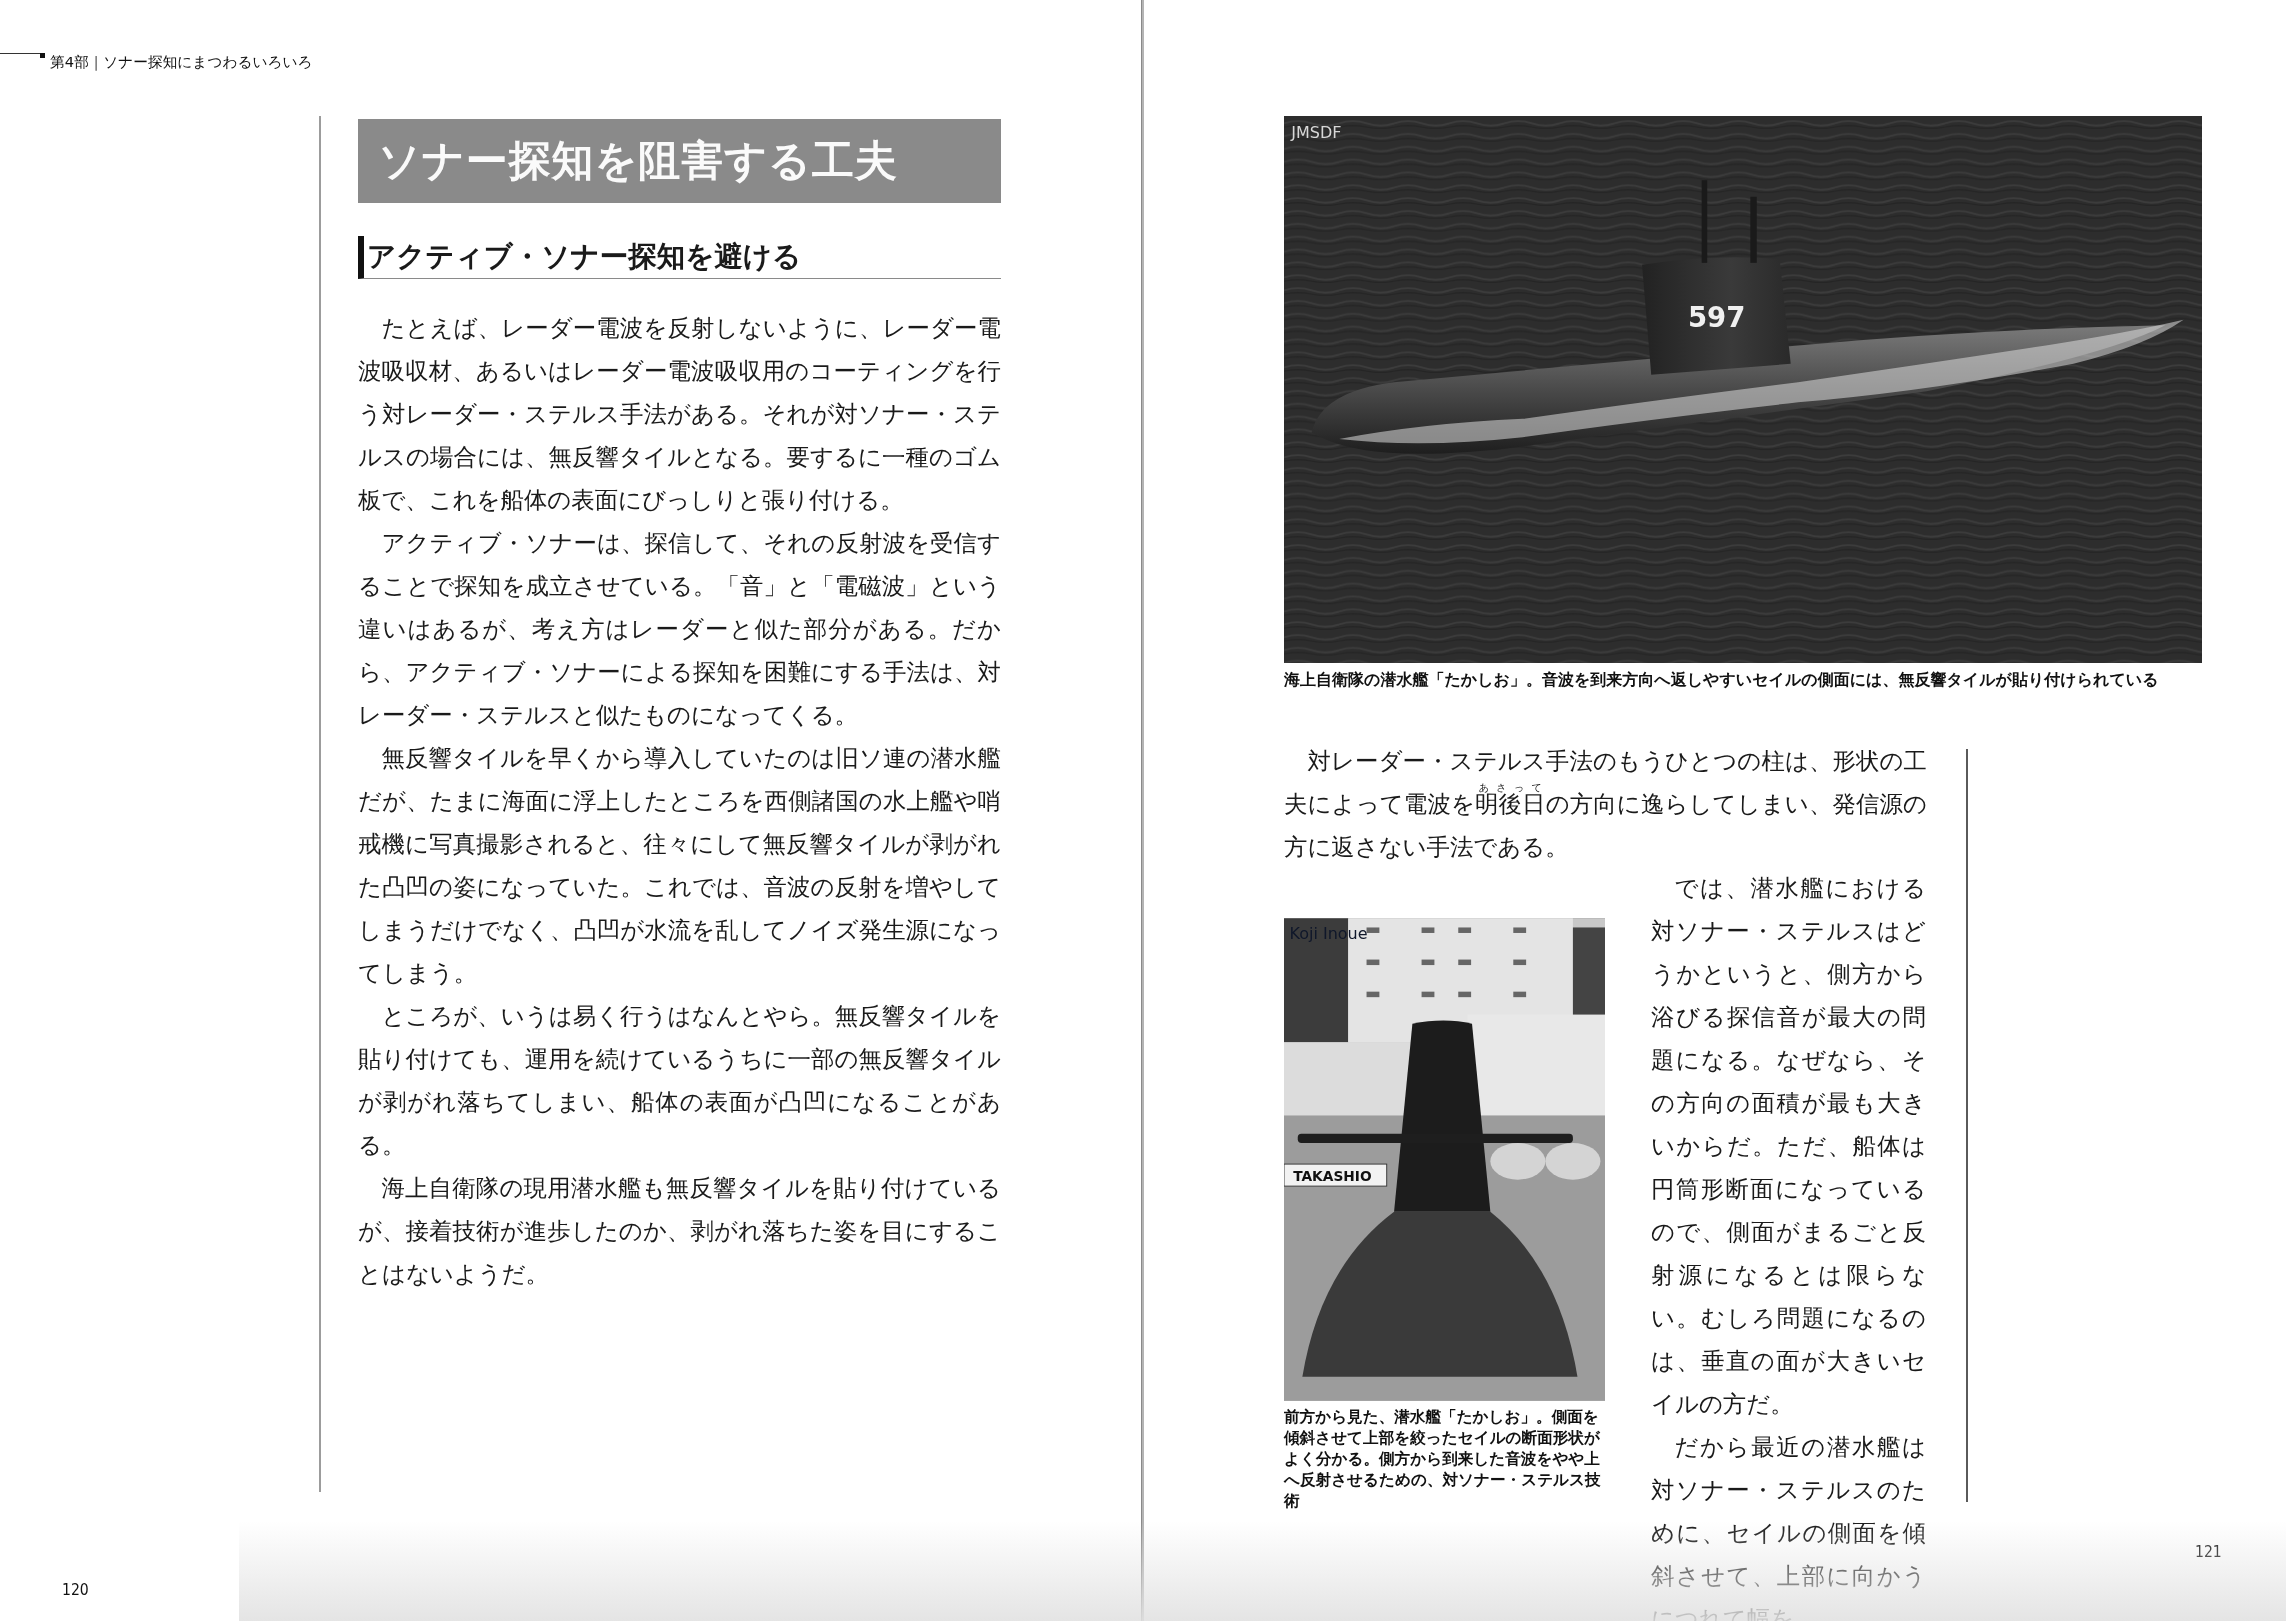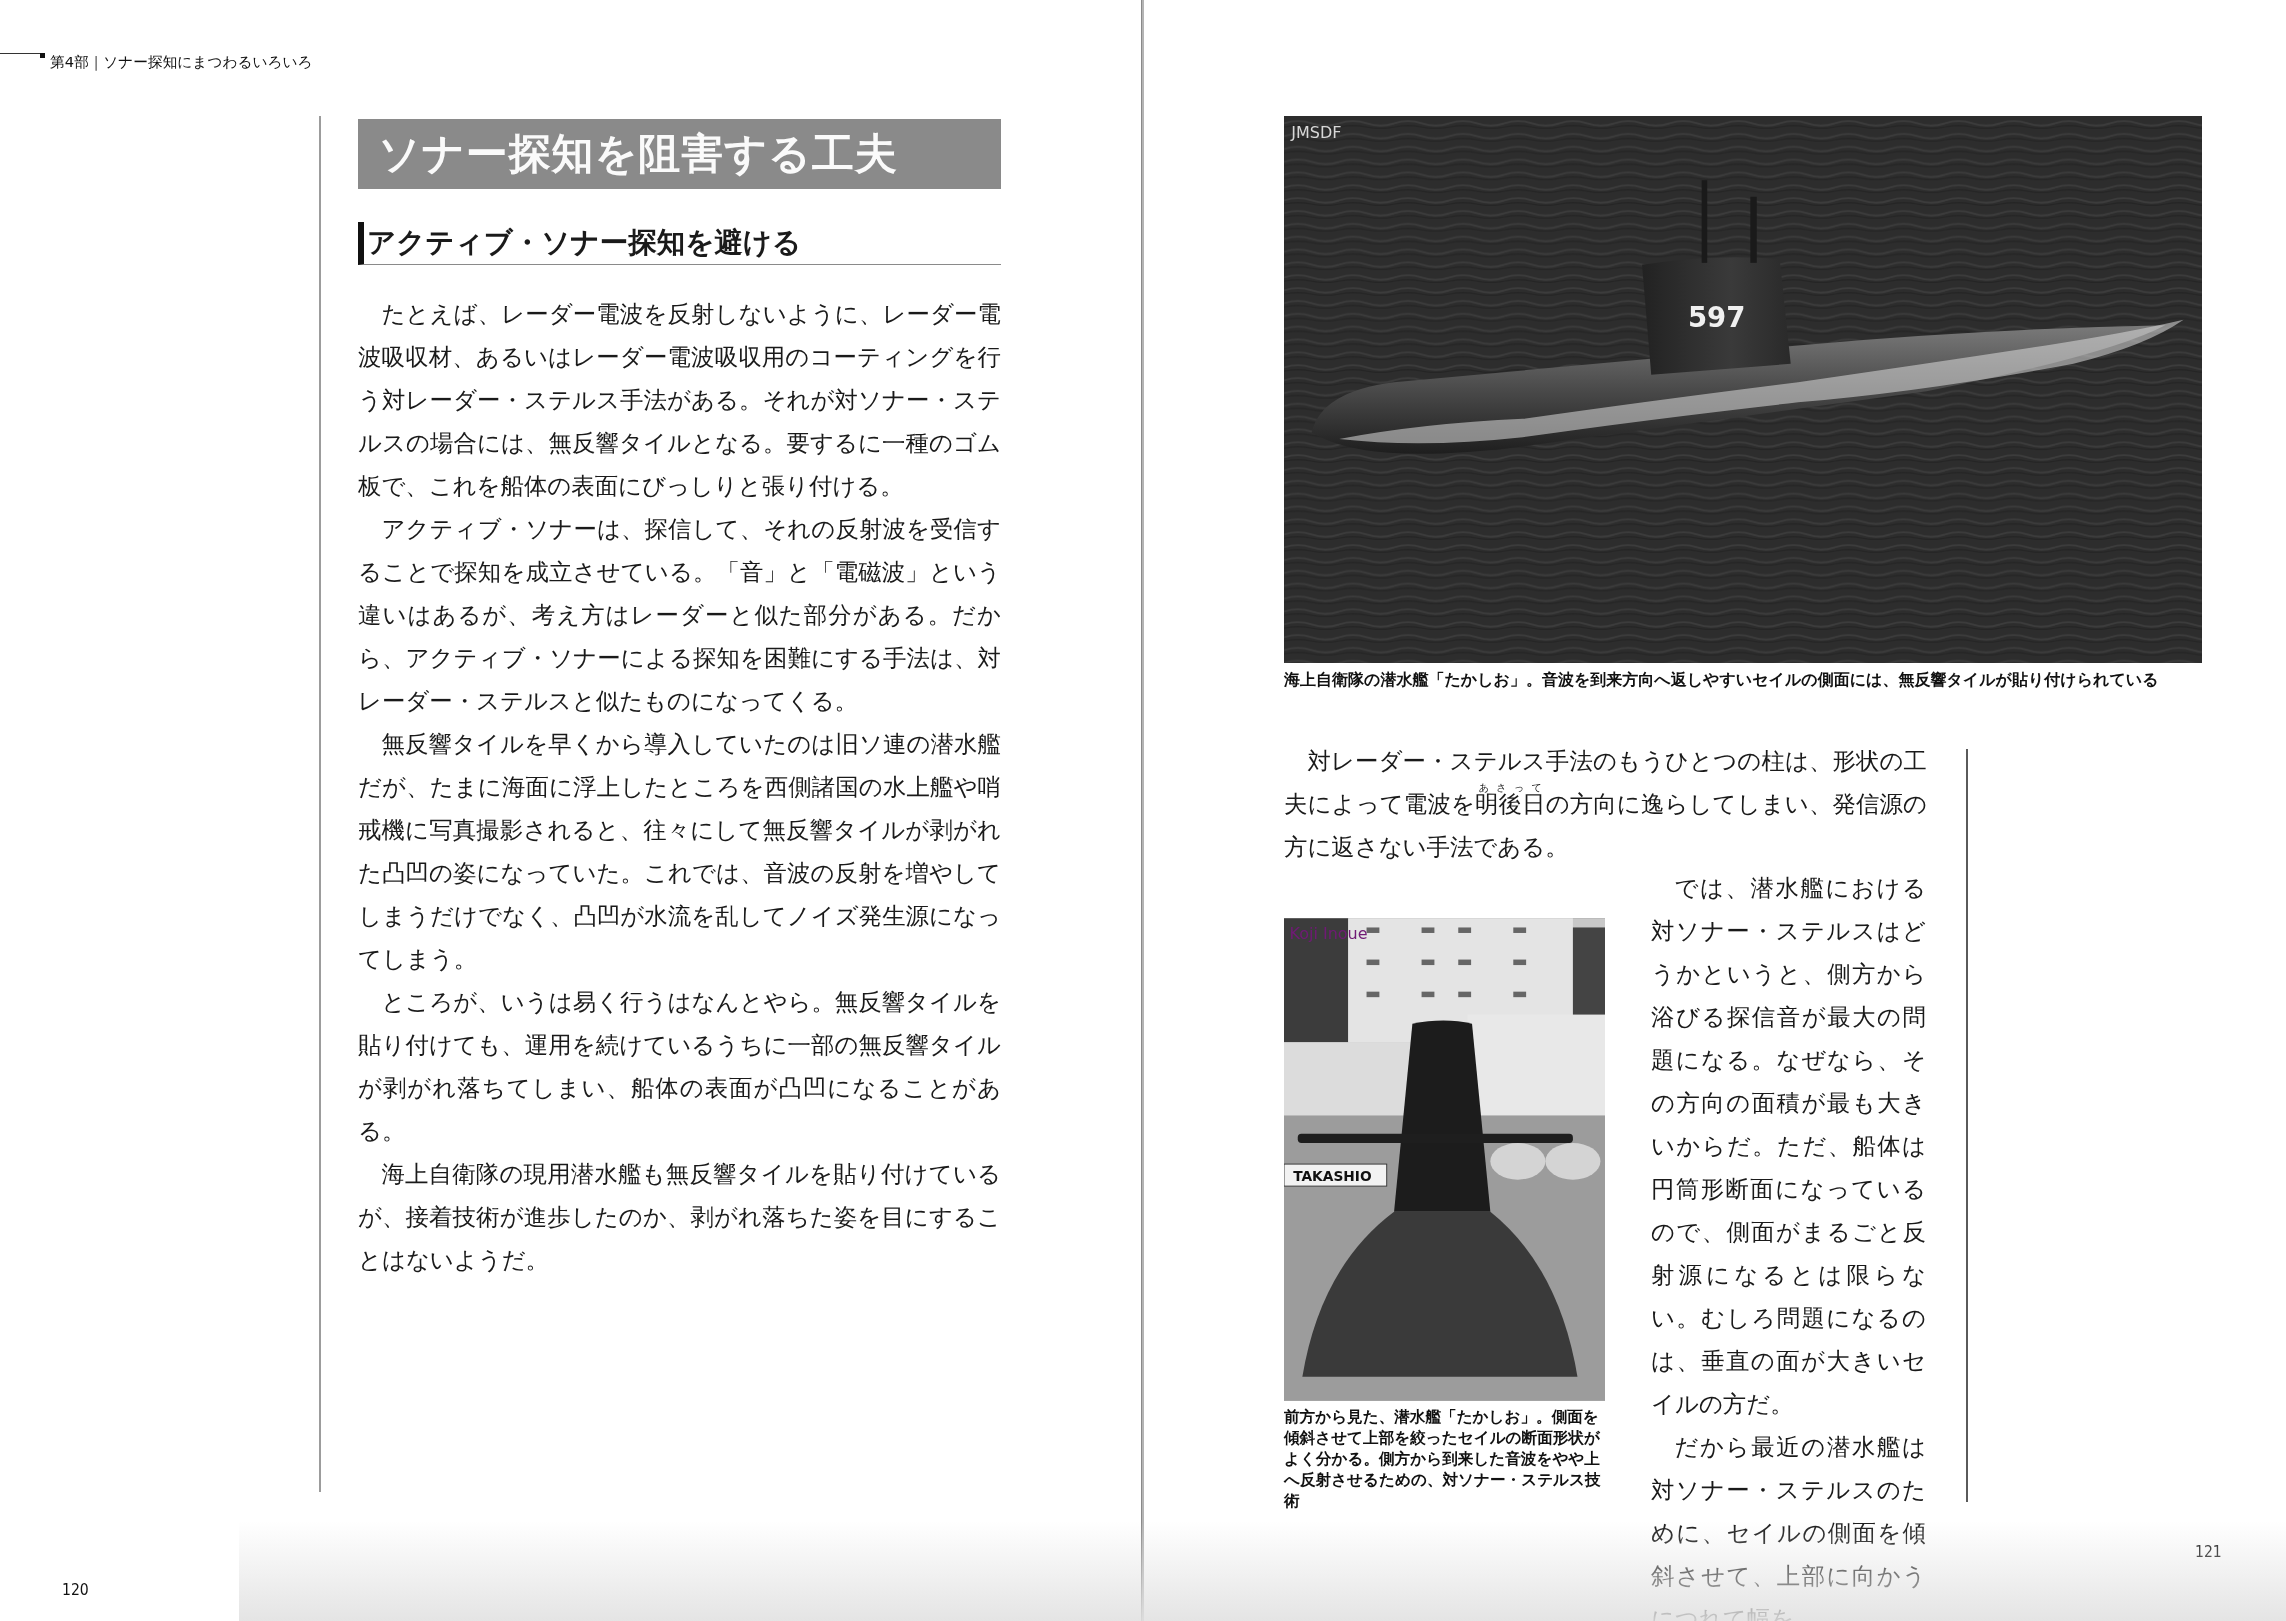--- a/index.html
+++ b/index.html
@@ -19,21 +19,21 @@
   
   .running-header { position:absolute; left:0; top:53px; height:18.4px; display:flex; 
     font-family:"DejaVu Sans","Liberation Sans",sans-serif; font-size:14.7px; color:#111; }
   .rh-line { width:40px; height:0.9px; background:#333; }
   .rh-dot { width:4.6px; height:4.6px; background:#111; margin:0 5.5px 0 0; }
 
   .vrule-left { position:absolute; left:319px; top:116px; width:1.8px; height:1376px; background:#9c9c9c; }
   .vrule-right { position:absolute; left:1966px; top:749px; width:1.8px; height:753px; background:#5a5a5a; }
 
   .col-left { position:absolute; left:358px; top:119px; width:643px; }
-  .title-band { height:70px; background:#8a8a8a; display:flex; align-items:center; padding-left:20px; box-sizing:border-box; }
+  .title-band { height:84px; background:#8a8a8a; display:flex; align-items:center; padding-left:20px; box-sizing:border-box; }
   .title-band h1 { margin:0; color:#fafafa; font-size:42px; font-weight:bold; letter-spacing:0.9px; }
 
   .body-text { font-size:23.4px; line-height:43px; text-align:justify; margin:0; }
   .body-text p { margin:0; text-indent:1em; }
 
   .section-heading { margin-top:33px; margin-bottom:27.5px; border-left:6.4px solid #111; border-bottom:0.9px solid #8a8a8a;
     padding-left:3px; height:42px; display:flex; align-items:center; }
   .section-heading h2 { margin:0; font-size:28.5px; font-weight:bold; }
 
   .page-num { position:absolute; top:1543px; font-family:"DejaVu Sans Condensed","DejaVu Sans","Liberation Sans",sans-serif; font-size:15.6px; color:#111; }
@@ -156,21 +156,21 @@
     <ellipse cx="255" cy="265" rx="30" ry="20" fill="#d4d4d4"></ellipse>
     <ellipse cx="315" cy="265" rx="30" ry="20" fill="#d4d4d4"></ellipse>
 
     <path d="M140 115 Q175 108 205 115 L225 320 L120 320 Z" fill="#1c1c1c"></path>
     <rect x="15" y="235" width="300" height="10" rx="4" fill="#1e1e1e"></rect>
 
     <path d="M20 500 Q40 380 120 320 L225 320 Q300 380 320 500 Z" fill="#3a3a3a"></path>
     <rect x="0" y="268" width="112" height="24" fill="#f2f2f2" stroke="#333"></rect>
     <text x="10" y="286" font-family="DejaVu Sans, sans-serif" font-weight="bold" font-size="15" fill="#111">TAKASHIO</text>
   </svg>
-  <div class="photo-credit" style="left:5.5px; top:5.5px; color:#701a75;">Koji Inoue</div>
+  <div class="photo-credit" style="left:5.5px; top:5.5px; color:#0f172a;">Koji Inoue</div>
 </div>
 <div class="caption caption-small">前方から見た、潜水艦「たかしお」。側面を傾斜させて上部を絞ったセイルの断面形状がよく分かる。側方から到来した音波をやや上へ反射させるための、対ソナー・ステルス技術</div>
 
 <div class="col-right-narrow body-text narrow">
   <p>では、潜水艦における対ソナー・ステルスはどうかというと、側方から浴びる探信音が最大の問題になる。なぜなら、その方向の面積が最も大きいからだ。ただ、船体は円筒形断面になっているので、側面がまるごと反射源になるとは限らない。むしろ問題になるのは、垂直の面が大きいセイルの方だ。</p>
   <p>だから最近の潜水艦は対ソナー・ステルスのために、セイルの側面を傾斜させて、上部に向かうにつれて幅を</p>
 </div>
 
 <div class="page-num" style="left:2195px;">121</div>
 

